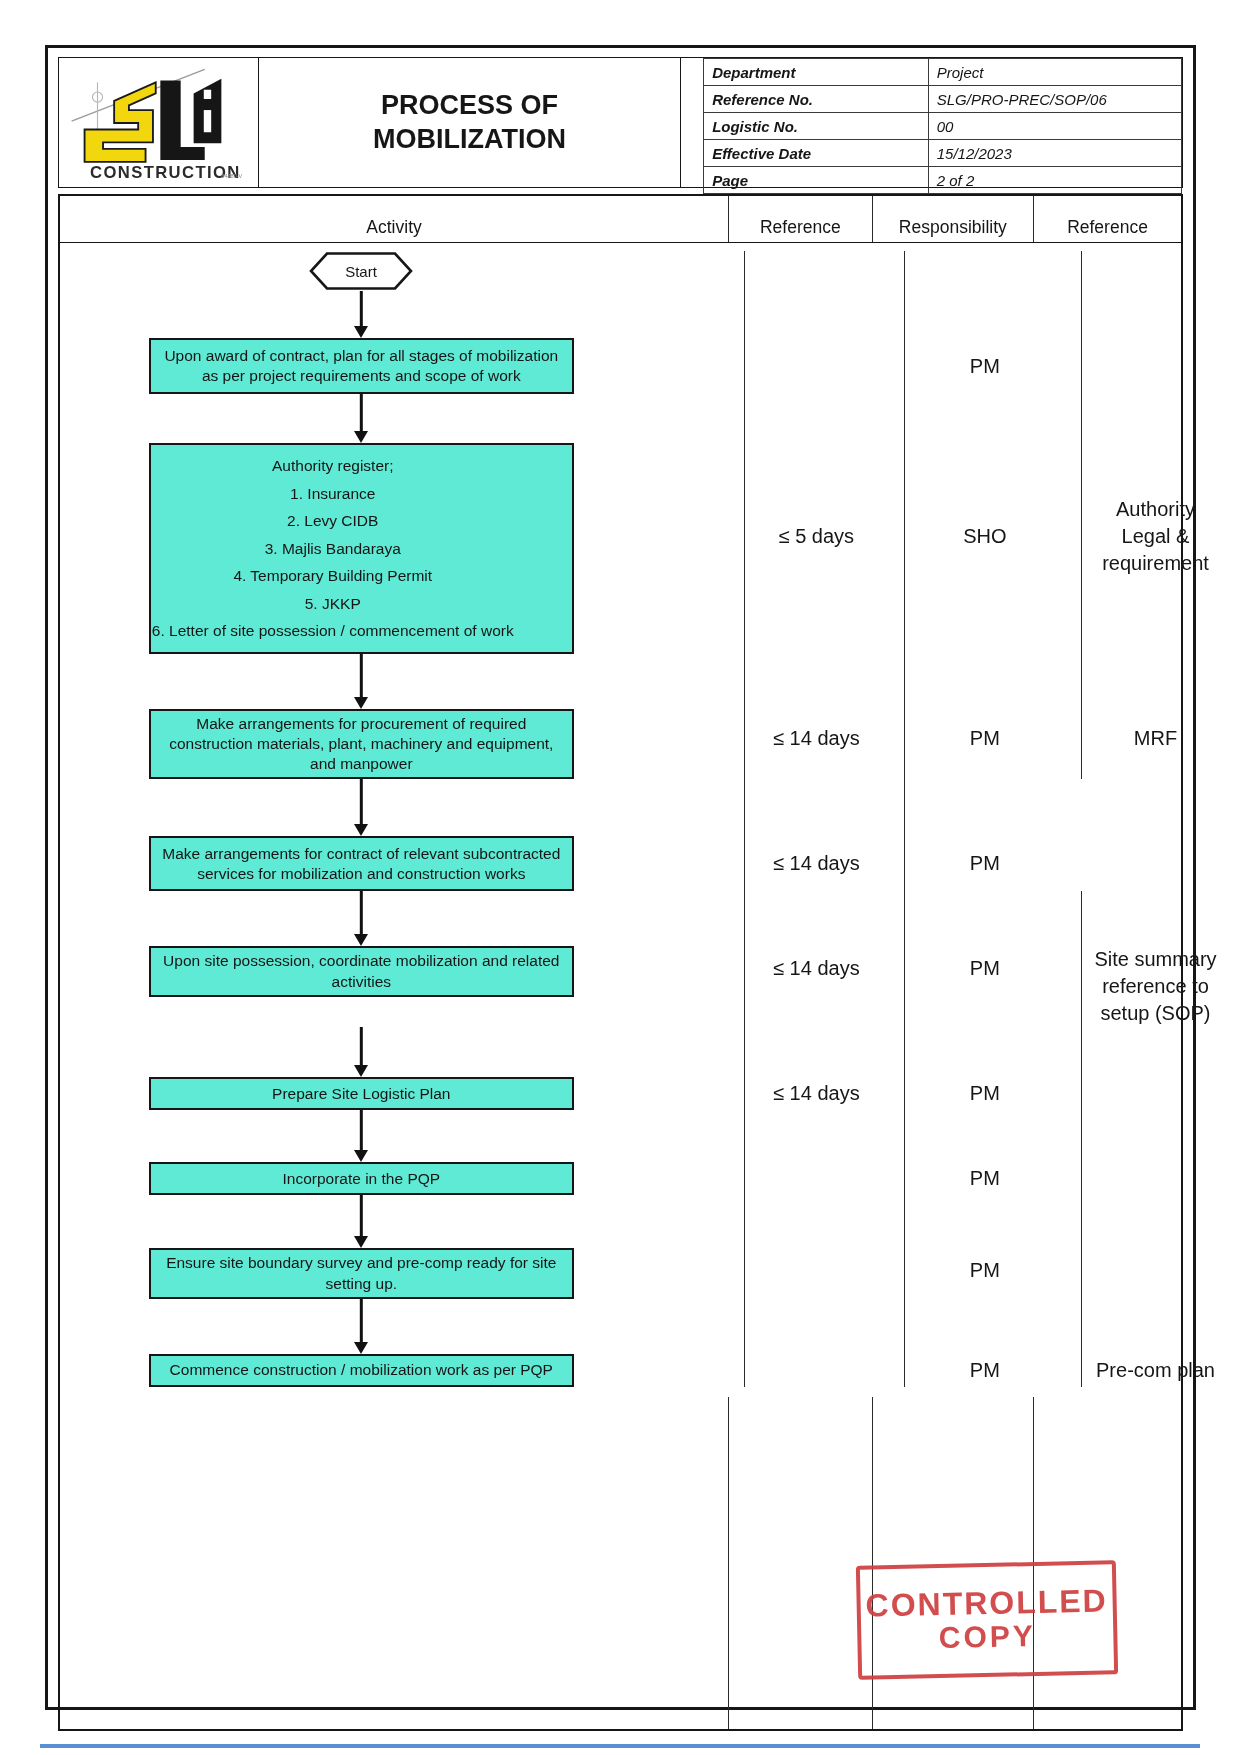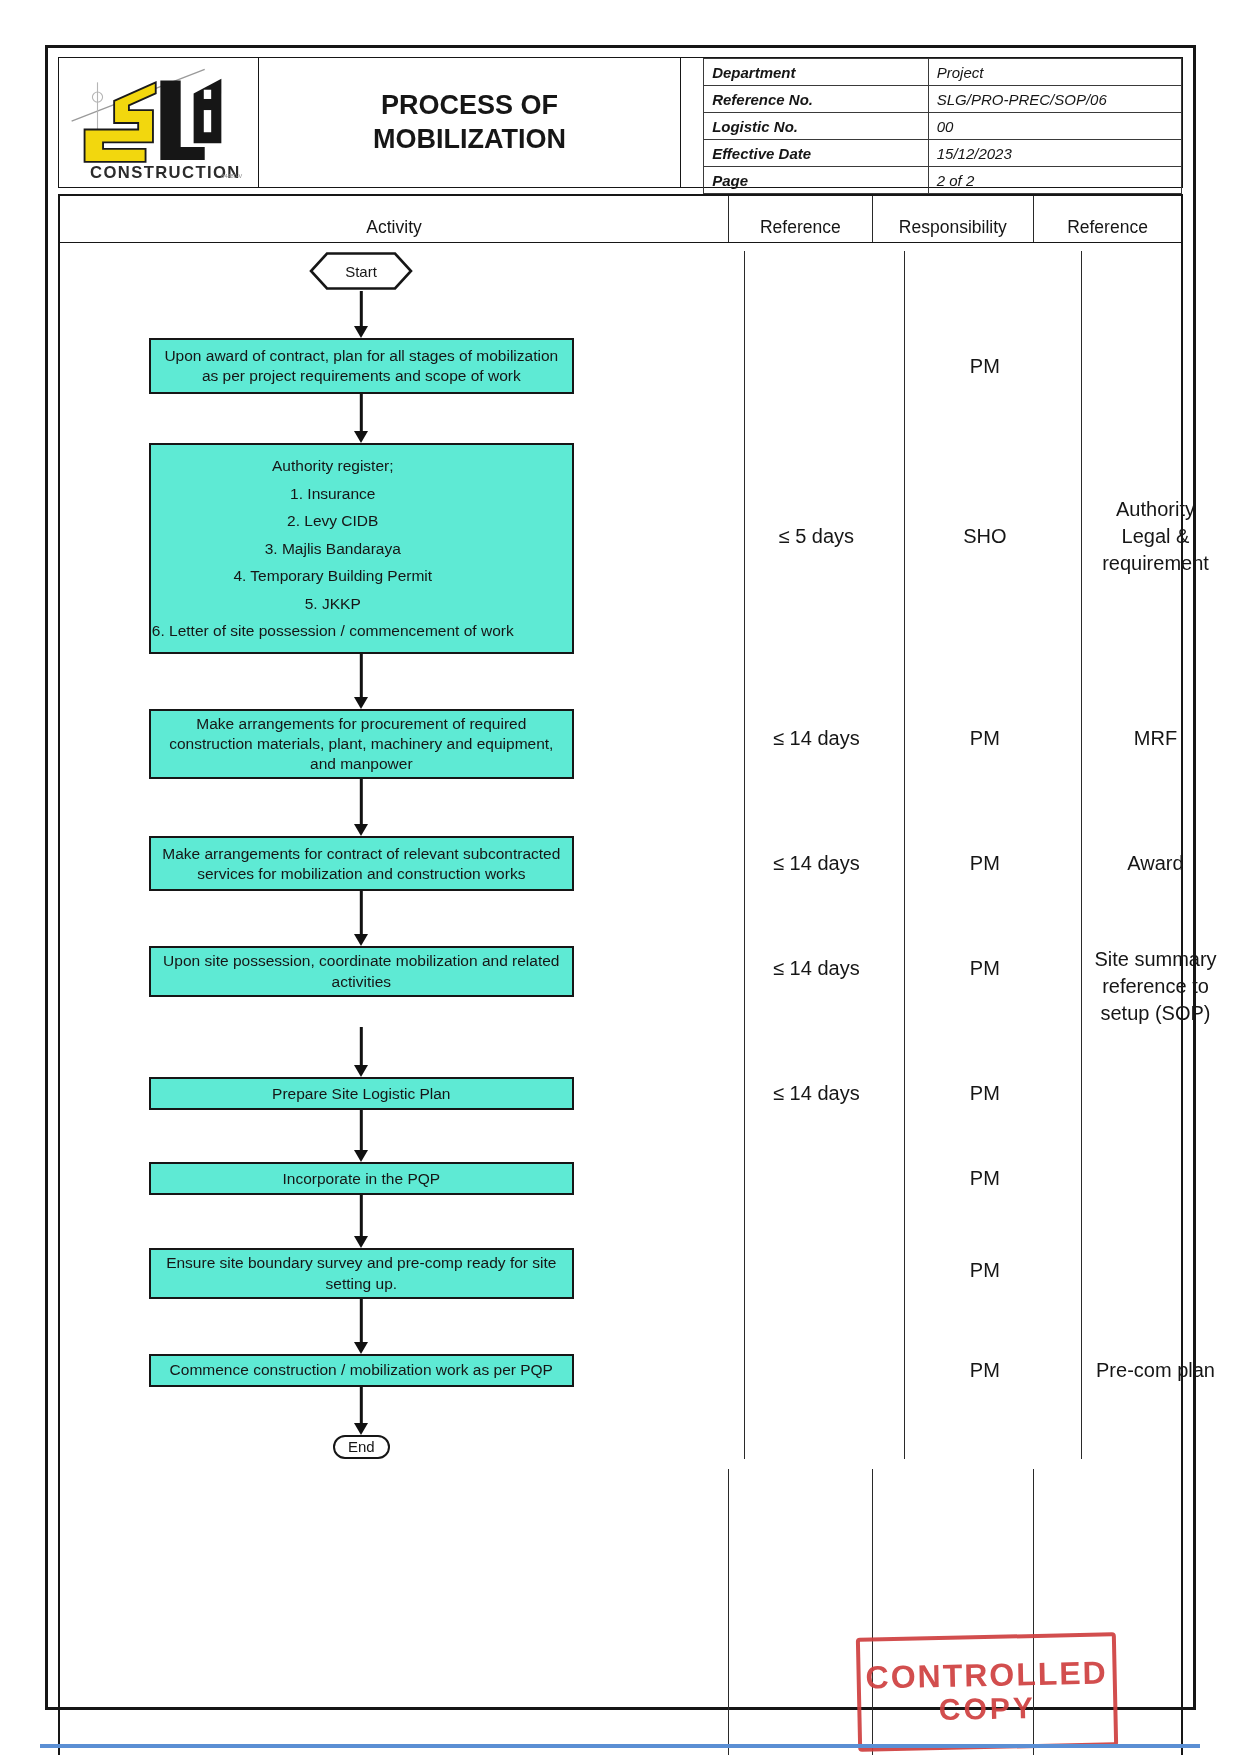--- a/index.html
+++ b/index.html
@@ -193,23 +193,20 @@
                 <div class="connector"></div>
               </div>
               <div class="flowbox">Make arrangements for contract of relevant subcontracted services for mobilization and construction works</div>
             </div>
             <div class="c-side">
               <div class="val">≤ 14 days</div>
             </div>
             <div class="c-side">
               <div class="val">PM</div>
             </div>
-            <div class="c-side">
-              <div class="val">Award</div>
-            </div>
           </div>
           <div class="grid frow" style="--conn: 55px; --boxh: 45px;">
             <div class="c-act">
               <div class="conn-wrap">
                 <div class="connector"></div>
               </div>
               <div class="flowbox">Upon site possession, coordinate mobilization and related activities</div>
             </div>
             <div class="c-side">
               <div class="val">≤ 14 days</div>
@@ -285,28 +282,20 @@
             <div class="c-side">
               <div class="val">PM</div>
             </div>
             <div class="c-side">
               <div class="val">Pre-com plan</div>
             </div>
           </div>
         </div>
 
       <div class="grid frow endrow-pad" style="--conn:48px">
-        <div class="c-act">
-          <div class="conn-wrap">
-              <div class="connector"></div>
-            </div>
-          <div class="conn-wrap end-center">
-            <span class="end-pill">End</span>
-          </div>
-        </div>
         <div class="c-side"></div>
         <div class="c-side"></div>
         <div class="c-side"></div>
       </div>
 
       <div class="grid fillrow">
         <div class="c-act"></div>
         <div class="c-side"></div>
         <div class="c-side"></div>
         <div class="c-side"></div>

